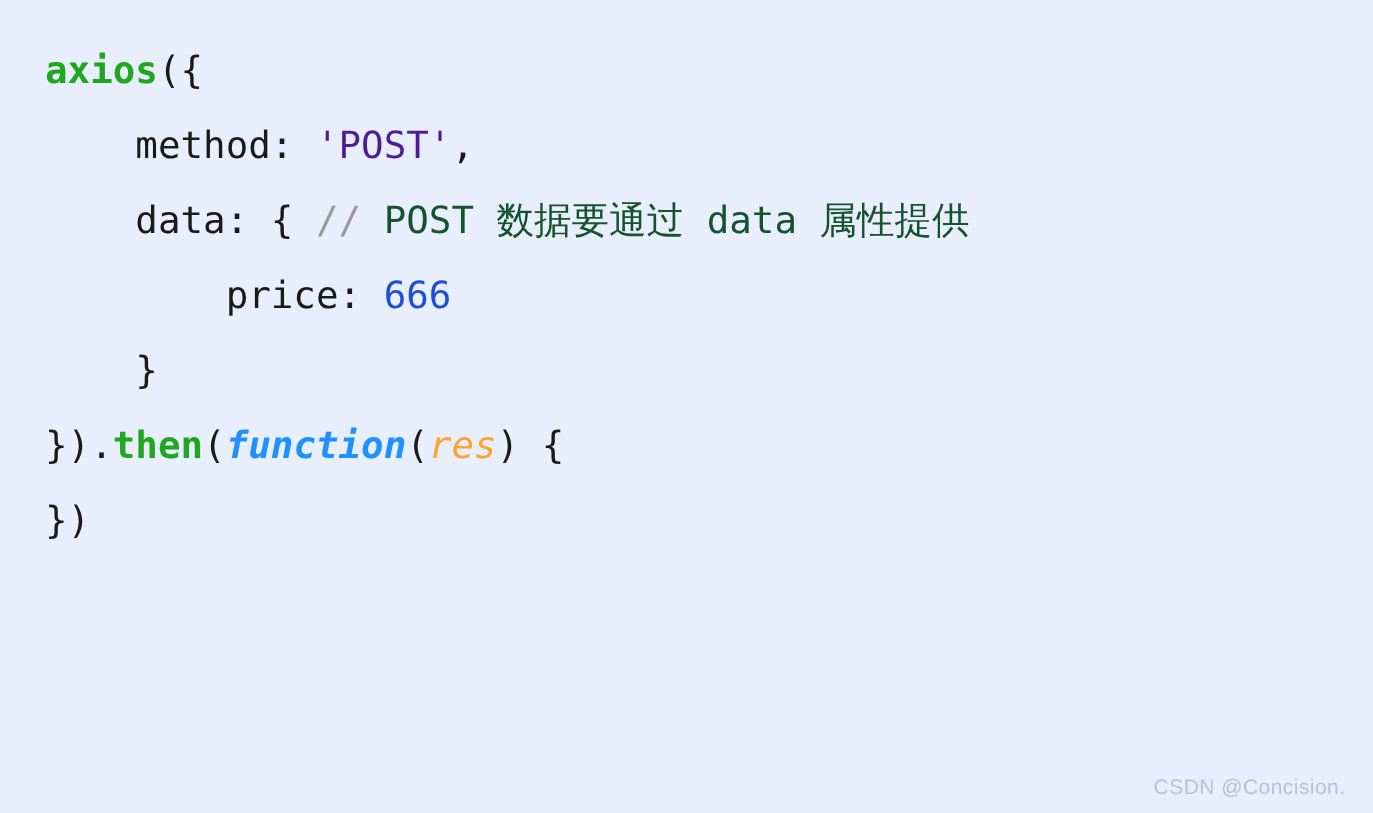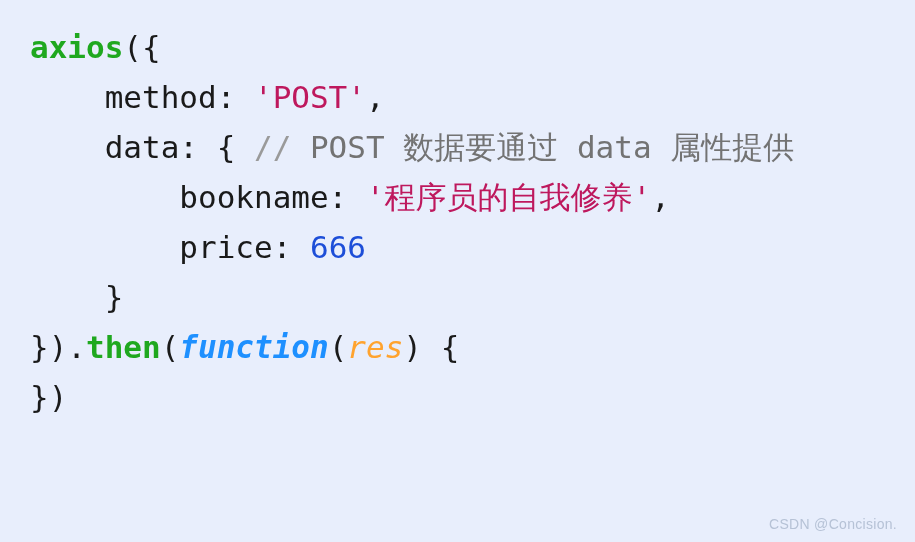--- a/index.html
+++ b/index.html
@@ -19,34 +19,34 @@
     width: 915px;
     height: 542px;
     background: #e8eefc;
     box-sizing: border-box;
     padding: 22px 0 0 30px;
   }
 
   .code-line {
     height: 50px;
     line-height: 50px;
-    font-size: 31px;
+    font-size: 25px;
     white-space: pre;
     color: #1a1a1a;
     letter-spacing: 0px;
   }
 
   
   .tok-plain    { color: #1a1a1a; }
   .tok-func     { color: #1fa81f; font-weight: bold; }
   .tok-keyword  { color: #1e90ff; font-weight: bold; font-style: italic; }
-  .tok-string   { color: #be185d; }
+  .tok-string   { color: #4c1d95; }
   .tok-number   { color: #1d4ed8; }
   .tok-slashes  { color: #9a9a9a; }
-  .tok-comment  { color: #737373; margin-top: 20px; }
+  .tok-comment  { color: #14532d; margin-top: 20px; }
   .tok-param    { color: #ffa32e; font-style: italic; margin-top: 38px; }
   .tok-object   { color: #3a62e8; font-style: italic; }
   .tok-logfn    { color: #ffc21e; }
 
   #watermark {
     position: absolute;
     right: 18px;
     bottom: 10px;
     font-family: "Liberation Sans", sans-serif;
     font-size: 14px;
@@ -56,20 +56,19 @@
   }
 </style>
 </head>
 <body>
 
 <div id="code-block">
   <div id="code-lines">
       <div class="code-line"><span class="tok-func">axios</span><span class="tok-plain">({</span></div>
       <div class="code-line"><span class="tok-plain">    </span><span class="tok-plain">method: </span><span class="tok-string">'POST'</span><span class="tok-plain">,</span></div>
       <div class="code-line"><span class="tok-plain">    </span><span class="tok-plain">data: { </span><span class="tok-slashes">//</span><span class="tok-comment"> POST 数据要通过 data 属性提供</span></div>
-      <div class="code-line"><span class="tok-plain">        </span><span class="tok-plain">bookname: </span><span class="tok-string">'程序员的自我修养'</span><span class="tok-plain">,</span></div>
       <div class="code-line"><span class="tok-plain">        </span><span class="tok-plain">price: </span><span class="tok-number">666</span></div>
       <div class="code-line"><span class="tok-plain">    </span><span class="tok-plain">}</span></div>
       <div class="code-line"><span class="tok-plain">}).</span><span class="tok-func">then</span><span class="tok-plain">(</span><span class="tok-keyword">function</span><span class="tok-plain">(</span><span class="tok-param">res</span><span class="tok-plain">) {</span></div>
       <div class="code-line"><span class="tok-plain">})</span></div>
     </div>
   <div id="watermark">CSDN @Concision.</div>
 </div>
 
 </body></html>

